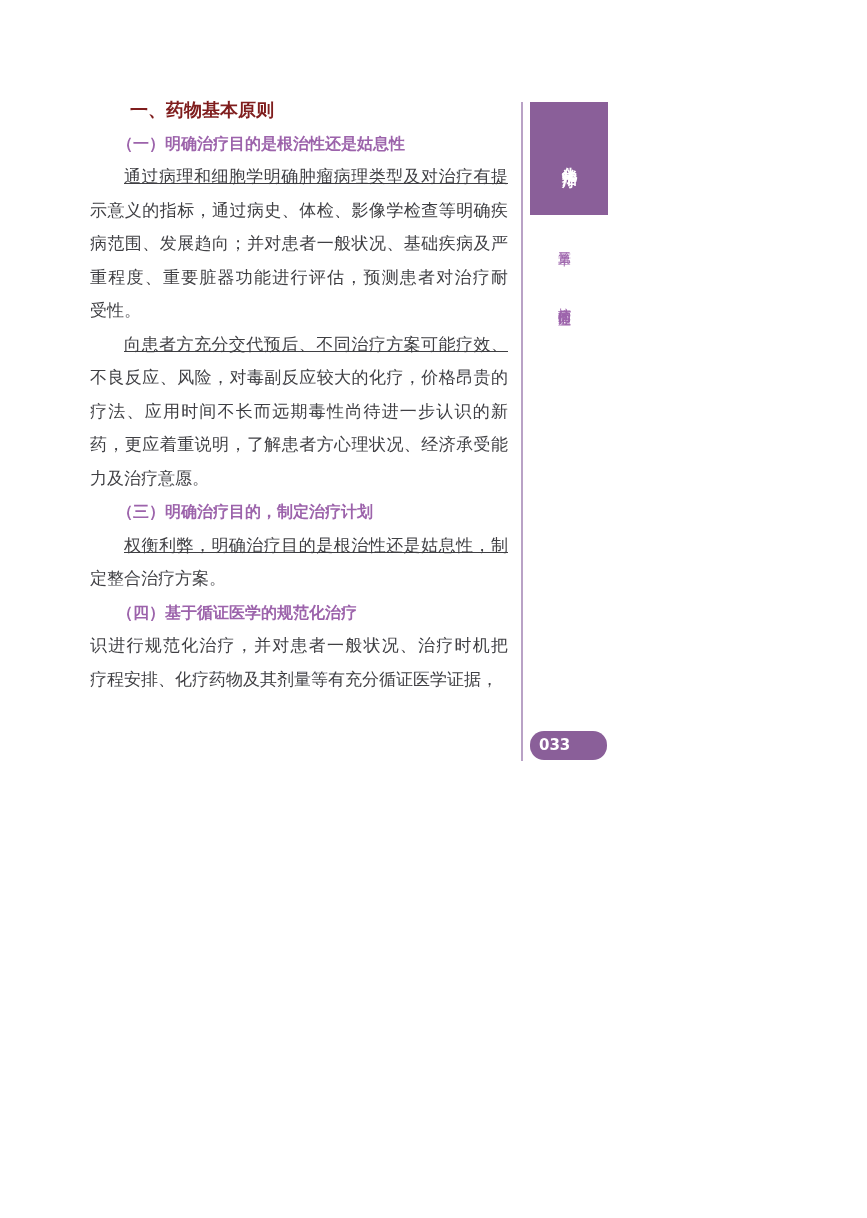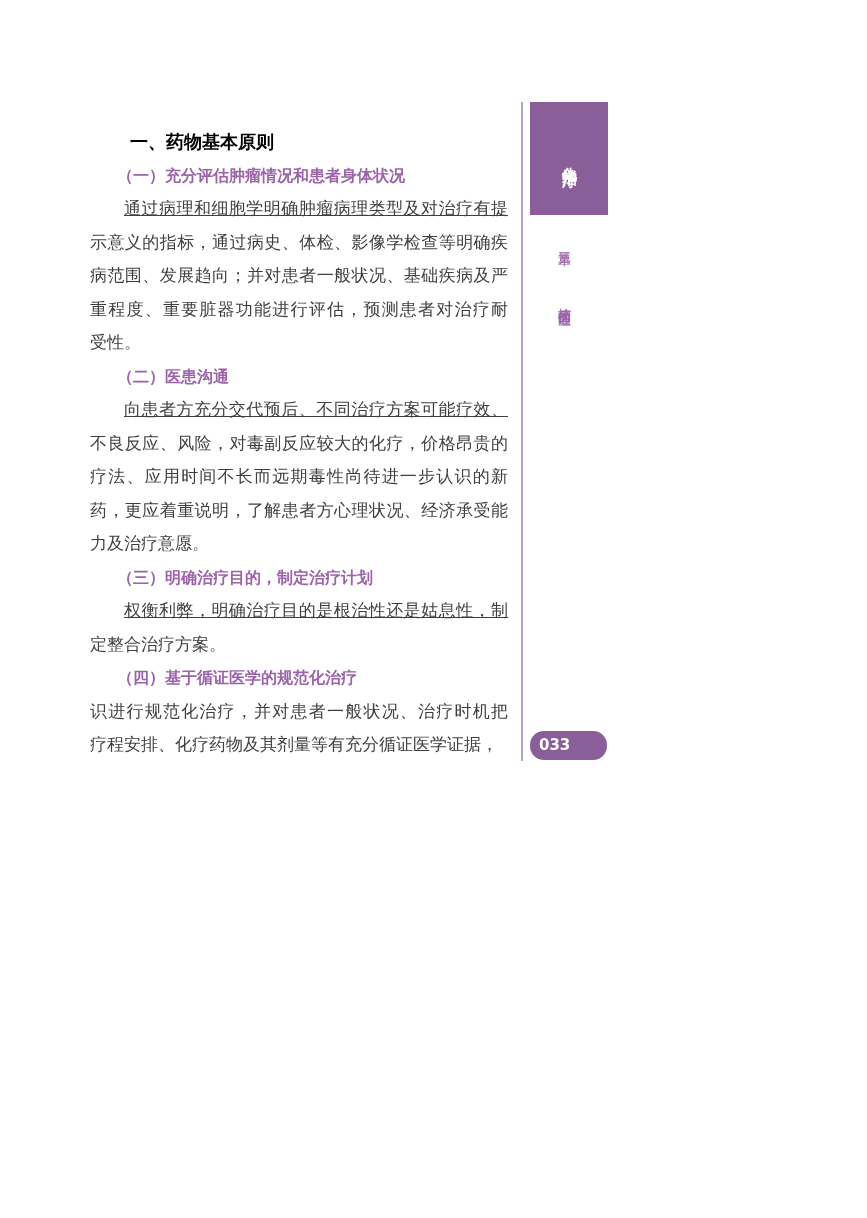--- a/index.html
+++ b/index.html
@@ -29,23 +29,22 @@
     width: 418px;
   }
   .line {
     height: 33.5px;
     line-height: 33.5px;
     overflow: hidden;
   }
   .line.h1 {
     font-size: 18px;
     font-weight: 700;
-    color: #000000;
+    color: #7f1d1d;
     padding-left: 40px;
-    margin-top: 32px;
   }
   .line.h2 {
     font-size: 16px;
     font-weight: 700;
     color: #9c63ab;
     padding-left: 27px;
   }
   .line.p {
     font-size: 17px;
     color: #3f3f43;
@@ -110,27 +109,26 @@
     border-radius: 14px;
   }
 </style>
 </head>
 <body>
 
 <div class="page">
 
   <div class="content">
       <div class="line h1">一、药物基本原则</div>
-      <div class="line h2">（一）充分评估肿瘤情况和患者身体状况</div>
+      <div class="line h2">（一）明确治疗目的是根治性还是姑息性</div>
       <div class="line p first">通过病理和细胞学明确肿瘤病理类型及对治疗有提</div>
       <div class="line p">示意义的指标，通过病史、体检、影像学检查等明确疾</div>
       <div class="line p">病范围、发展趋向；并对患者一般状况、基础疾病及严</div>
       <div class="line p">重程度、重要脏器功能进行评估，预测患者对治疗耐</div>
       <div class="line p last">受性。</div>
-      <div class="line h2">（二）医患沟通</div>
       <div class="line p first">向患者方充分交代预后、不同治疗方案可能疗效、</div>
       <div class="line p">不良反应、风险，对毒副反应较大的化疗，价格昂贵的</div>
       <div class="line p">疗法、应用时间不长而远期毒性尚待进一步认识的新</div>
       <div class="line p">药，更应着重说明，了解患者方心理状况、经济承受能</div>
       <div class="line p last">力及治疗意愿。</div>
       <div class="line h2">（三）明确治疗目的，制定治疗计划</div>
       <div class="line p first">权衡利弊，明确治疗目的是根治性还是姑息性，制</div>
       <div class="line p last">定整合治疗方案。</div>
       <div class="line h2">（四）基于循证医学的规范化治疗</div>
       <div class="line p">识进行规范化治疗，并对患者一般状况、治疗时机把握、</div>

